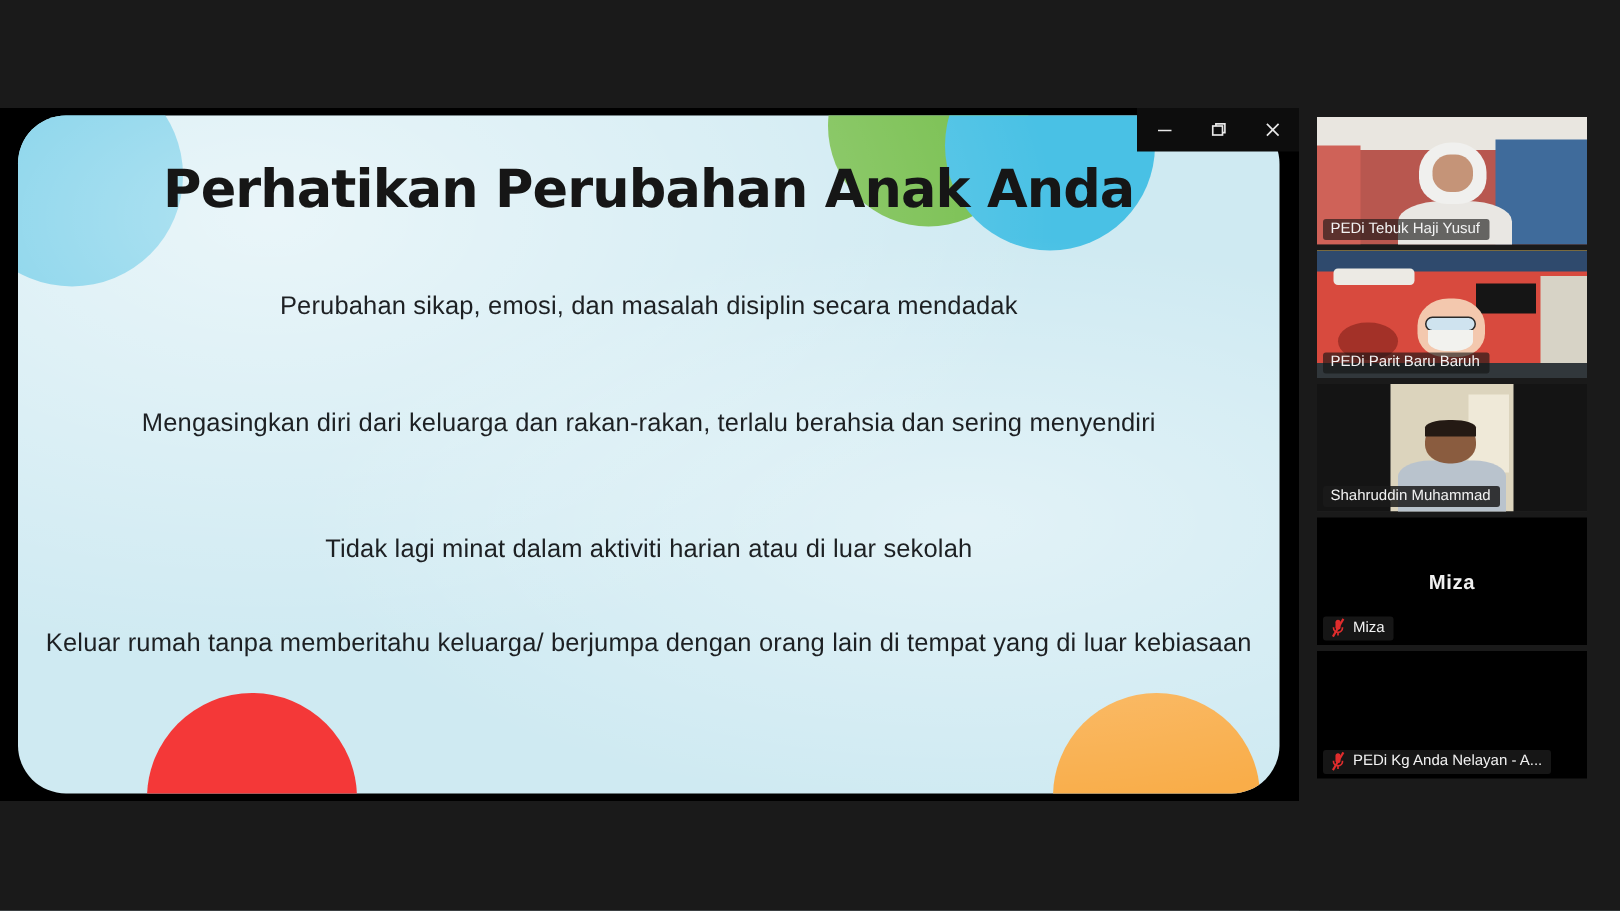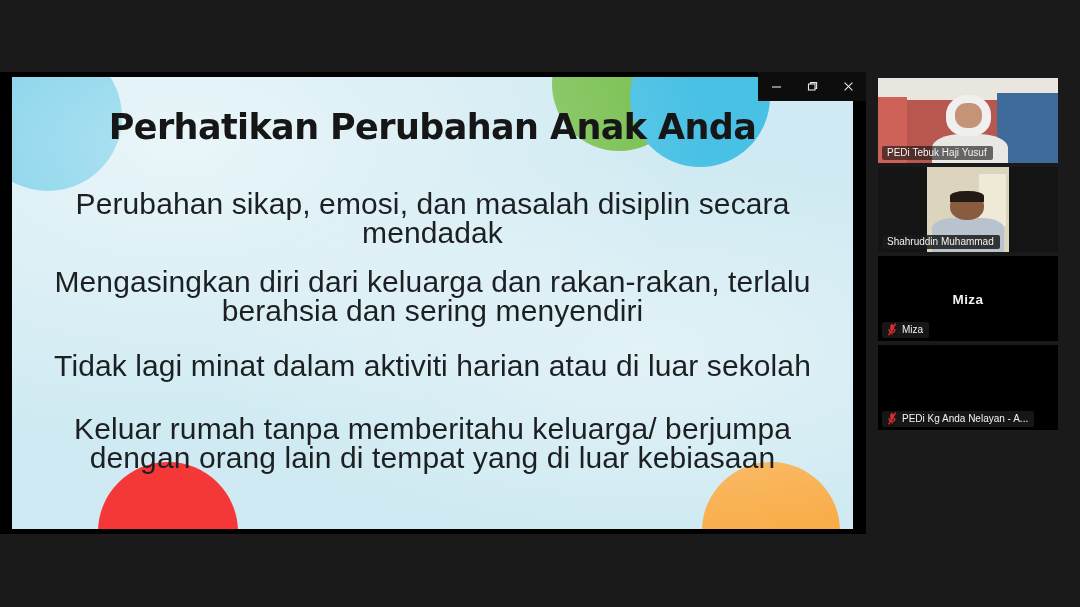--- a/index.html
+++ b/index.html
@@ -12,20 +12,21 @@
 
   
   #share-region {
     position:absolute; left:0; top:72px; width:866px; height:462px;
     background:#000;
   }
   #slide {
     position:absolute; left:12px; top:5px; width:841px; height:452px;
     background:#cfeaf2;
     overflow:hidden;
+    border-radius:32px;
   }
   
   #slide::after{
     content:""; position:absolute; inset:0; pointer-events:none;
     background:
       radial-gradient(ellipse at 20% 15%, rgba(255,255,255,.55), rgba(255,255,255,0) 55%),
       radial-gradient(ellipse at 75% 60%, rgba(255,255,255,.40), rgba(255,255,255,0) 50%),
       linear-gradient(118deg, rgba(255,255,255,.18) 0 1px, rgba(0,0,0,0) 1px 7px),
       linear-gradient(62deg, rgba(0,0,0,.025) 0 1px, rgba(0,0,0,0) 1px 9px);
     mix-blend-mode:normal;
@@ -46,21 +47,21 @@
     font-weight:bold;
     font-size:35px;
     letter-spacing:-0.6px;
     color:#161616;
     white-space:nowrap;
   }
   .slide-para {
     position:absolute; left:14px; right:14px;
     text-align:center;
     font-family:"Liberation Sans", sans-serif;
-    font-size:30px;
+    font-size:17px;
     line-height:29px;
     color:#1d2023;
     letter-spacing:.1px;
   }
   #para-1 { top:112px; }
   #para-2 { top:190px; }
   #para-3 { top:274px; }
   #para-4 { top:337px; }
 
   
@@ -195,20 +196,36 @@
           <div class="lpanel"></div>
         <div class="body"></div>
           <div class="head"></div>
           <div class="face"></div>
       </div>
       <div class="tile-name">
         <span>PEDi Tebuk Haji Yusuf</span>
       </div>
     </div>
 
+    <div class="tile active">
+      <div class="tile-video cam2">
+        <div class="ceil"></div>
+          <div class="ac"></div>
+          <div class="tv"></div>
+        <div class="cab"></div>
+          <div class="fan"></div>
+        <div class="head"></div>
+          <div class="glass"></div>
+          <div class="mask"></div>
+        <div class="desk"></div>
+      </div>
+      <div class="tile-name">
+        <span>PEDi Parit Baru Baruh</span>
+      </div>
+    </div>
 
     <div class="tile">
       <div class="tile-video cam3">
         <div class="win"></div>
           <div class="door"></div>
         <div class="shirt"></div>
           <div class="head"></div>
           <div class="hair"></div>
       </div>
       <div class="tile-name no-bg">

